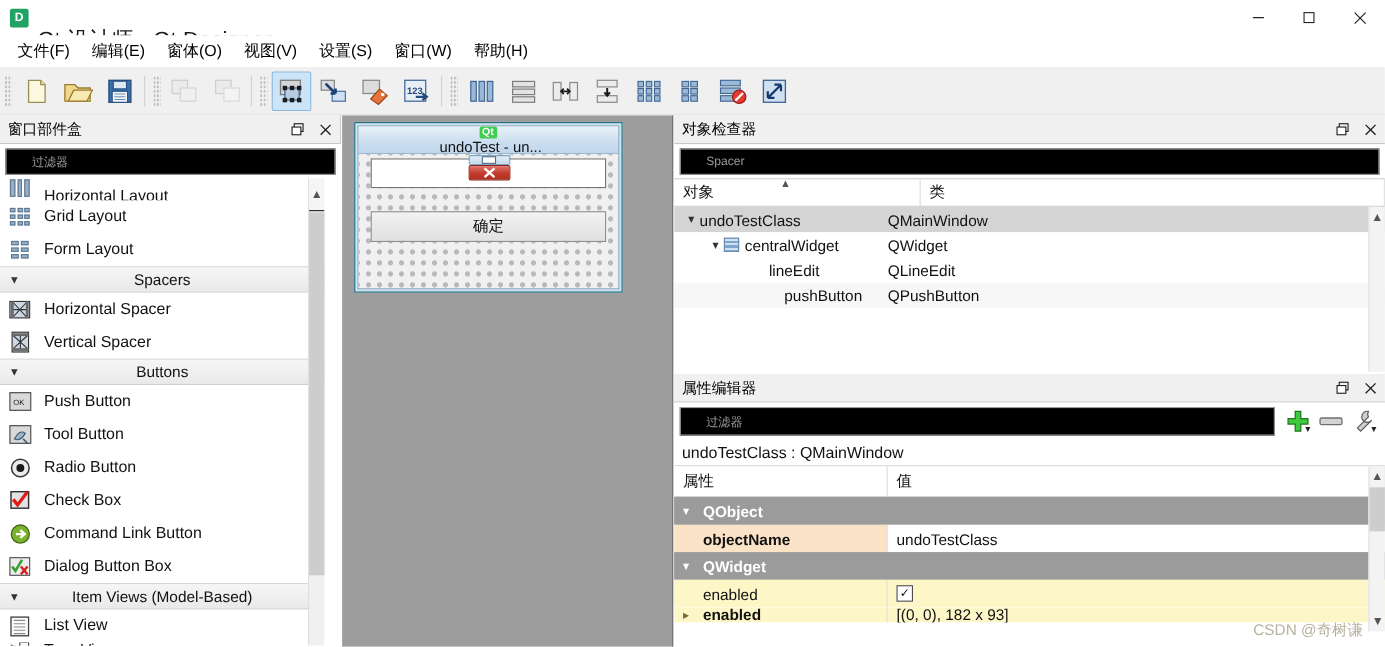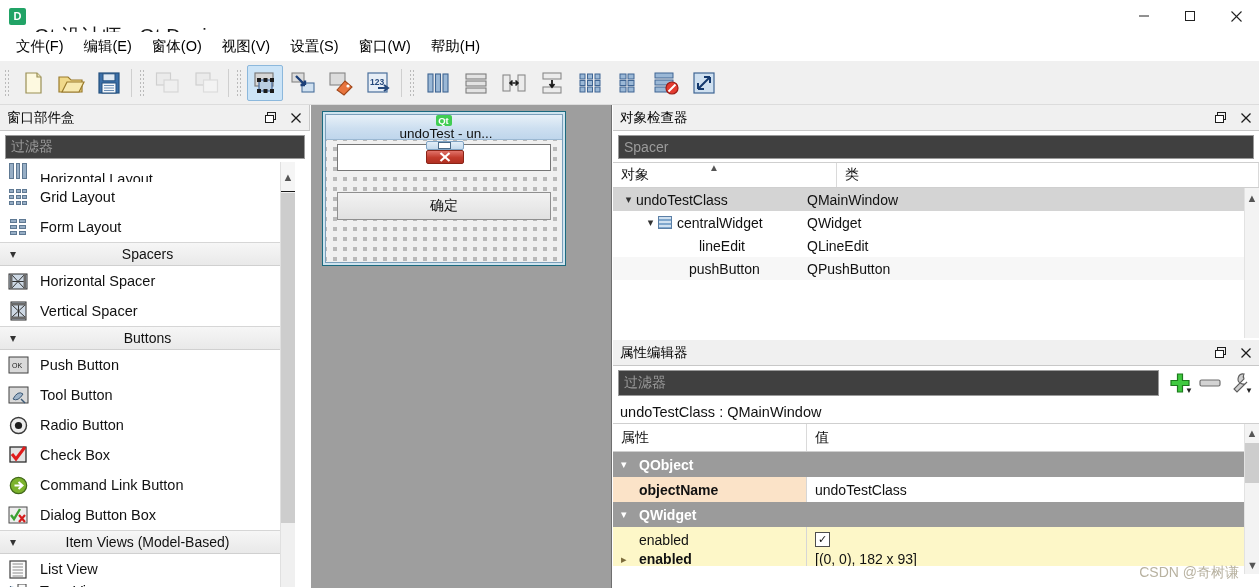--- a/index.html
+++ b/index.html
@@ -68,23 +68,23 @@
   }
   .dock-title .spacer { flex: 1; }
   .dock-btn {
     width: 26px; height: 24px; display: flex; align-items: center; justify-content: center;
     color: #1c1c1c;
   }
   .dock-body { position: relative; background: #fff; }
 
   .filter-box {
     margin: 4px 5px 3px 5px; height: 24px;
-    border: 1px solid #9a9a9a; background: #404040;
-    display: flex; align-items: center; padding: 0 5px;
-    font-size: 14px; color: #9b9b9b;
+    border: 1px solid #9a9a9a; background: #000000;
+    display: flex; align-items: center; padding: 0 23px;
+    font-size: 11px; color: #9b9b9b;
   }
 
   
   #widgetbox { left: 0; top: 105px; width: 310px; height: 483px;
                border-right: 1px solid #c8c8c8; background:#fff; }
   #widgetbox .dock-body { width: 310px; height: 457px; overflow: hidden; }
   .wlist { position: relative; width: 295px; height: 425px; overflow: hidden; }
   .wrow {
     height: 30px; display: flex; align-items: center; padding-left: 6px;
     font-size: 14.5px; color: #111; background: #fff;
@@ -701,21 +701,21 @@
         </div>
 
         <div class="tree-row">
           <div class="c1" style="padding-left:86px;">
             <span>lineEdit</span>
           </div>
           <div class="c2">QLineEdit</div>
         </div>
 
         <div class="tree-row alt">
-          <div class="c1" style="padding-left:76px;align-items:center;">
+          <div class="c1" style="padding-left:100px;align-items:center;">
             <span>pushButton</span>
           </div>
           <div class="c2">QPushButton</div>
         </div>
 
         <div class="oi-scroll">
           <div class="up">▲</div>
         </div>
       </div>
     </div>

